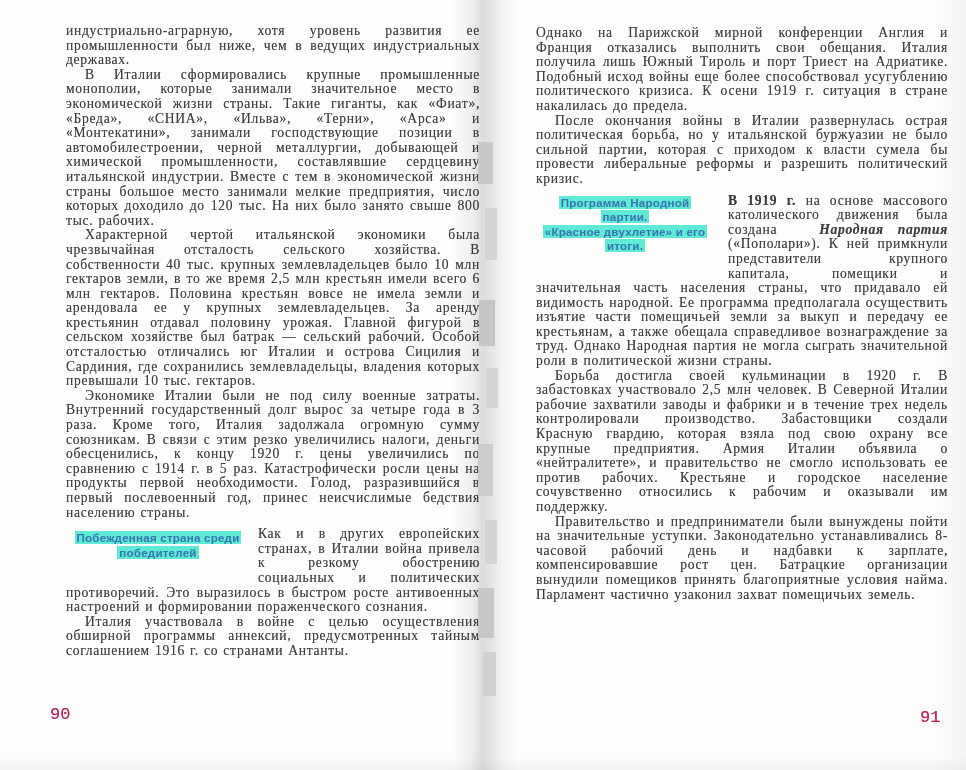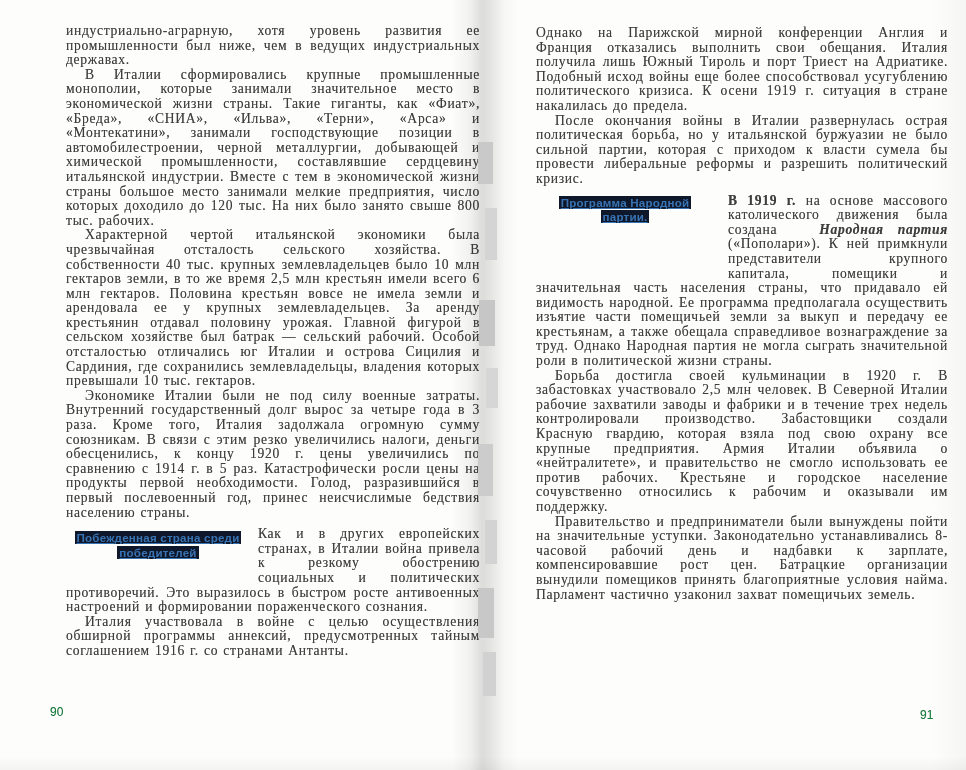--- a/index.html
+++ b/index.html
@@ -35,35 +35,34 @@
     font-size: 11.6px;
     line-height: 14.5px;
     letter-spacing: 0.2px;
     word-spacing: 0;
     text-shadow: none;
     text-indent: 0;
   }
   .sidebar-box-left  { width: 172px; min-height: 42px; margin: 4px 14px 2px 6px; }
   .sidebar-box-right { width: 178px; min-height: 76px; margin: 2px 14px 2px 0; }
   .sidebar-box .hl {
-    background: #0f172a;
+    background: #5eead4;
     padding: 0 2px;
     box-decoration-break: clone;
-    text-decoration: underline;
     -webkit-box-decoration-break: clone;
   }
   .sidebar-line { display: block; }
   .seg-bold { font-weight: bold; margin-top: 32px; }
   .seg-bold-italic { font-weight: bold; font-style: italic; margin-left: 28px; }
 
   .pagenum {
     position: absolute;
-    font-family: Liberation Sans, sans-serif;
-    font-size: 12px;
-    color: #15803d;
+    font-family: Liberation Mono, monospace;
+    font-size: 17px;
+    color: #be185d;
     text-shadow: 0 0 0.5px rgba(90,90,90,0.5);
   }
   .pagenum-left  { left: 50px;  top: 705px; }
   .pagenum-right { left: 888px; top: 708px; margin-left: 32px; }
 
   
   .gutter {
     position: absolute; left: 452px; top: 0; width: 66px; height: 770px;
     background: linear-gradient(to right,
       rgba(0,0,0,0) 0%, rgba(0,0,0,0.05) 28%, rgba(0,0,0,0.13) 46%,
@@ -95,20 +94,21 @@
   </p>
   <p class="ind">Италия участвовала в войне с целью осуществления обширной программы аннексий, предусмотренных тайным соглашением 1916 г. со странами Антанты.</p>
 </div>
 
 <div class="page page-right">
   <p>Однако на Парижской мирной конференции Англия и Франция отказались выполнить свои обещания. Италия получила лишь Южный Тироль и порт Триест на Адриатике. Подобный исход войны еще более способствовал усугублению политического кризиса. К осени 1919 г. ситуация в стране накалилась до предела.</p>
   <p class="ind">После окончания войны в Италии развернулась острая политическая борьба, но у итальянской буржуазии не было сильной партии, которая с приходом к власти сумела бы провести либеральные реформы и разрешить политический кризис.</p>
   <p class="wrap-para">
     <span class="sidebar-box sidebar-box-right">
         <span class="sidebar-line"><span class="hl">Программа Народной партии.</span></span>
+        <span class="sidebar-line"><span class="hl">«Красное двухлетие» и его итоги.</span></span>
       </span><span class="seg-bold">В 1919 г.</span><span> на основе массового католического движения была создана </span><span class="seg-bold-italic">Народная партия</span><span> («Пополари»). К ней примкнули представители крупного капитала, помещики и значительная часть населения страны, что придавало ей видимость народной. Ее программа предполагала осуществить изъятие части помещичьей земли за выкуп и передачу ее крестьянам, а также обещала справедливое вознаграждение за труд. Однако Народная партия не могла сыграть значительной роли в политической жизни страны.</span>
   </p>
   <p class="ind">Борьба достигла своей кульминации в 1920 г. В забастовках участвовало 2,5 млн человек. В Северной Италии рабочие захватили заводы и фабрики и в течение трех недель контролировали производство. Забастовщики создали Красную гвардию, которая взяла под свою охрану все крупные предприятия. Армия Италии объявила о «нейтралитете», и правительство не смогло использовать ее против рабочих. Крестьяне и городское население сочувственно относились к рабочим и оказывали им поддержку.</p>
   <p class="ind">Правительство и предприниматели были вынуждены пойти на значительные уступки. Законодательно устанавливались 8-часовой рабочий день и надбавки к зарплате, компенсировавшие рост цен. Батрацкие организации вынудили помещиков принять благоприятные условия найма. Парламент частично узаконил захват помещичьих земель.</p>
 </div>
 
 <div class="pagenum pagenum-left">90</div>
 <div class="pagenum pagenum-right">91</div>
 
 <div class="gutter"></div>

